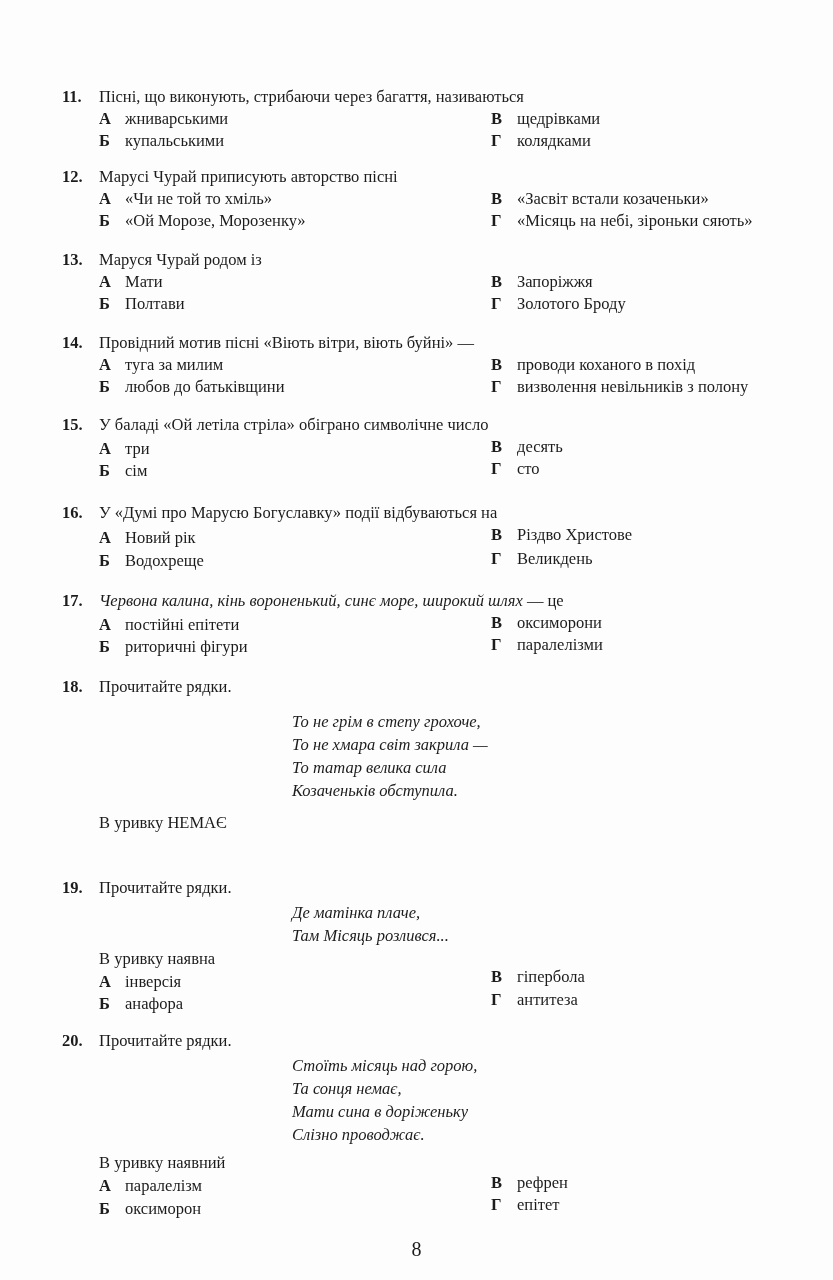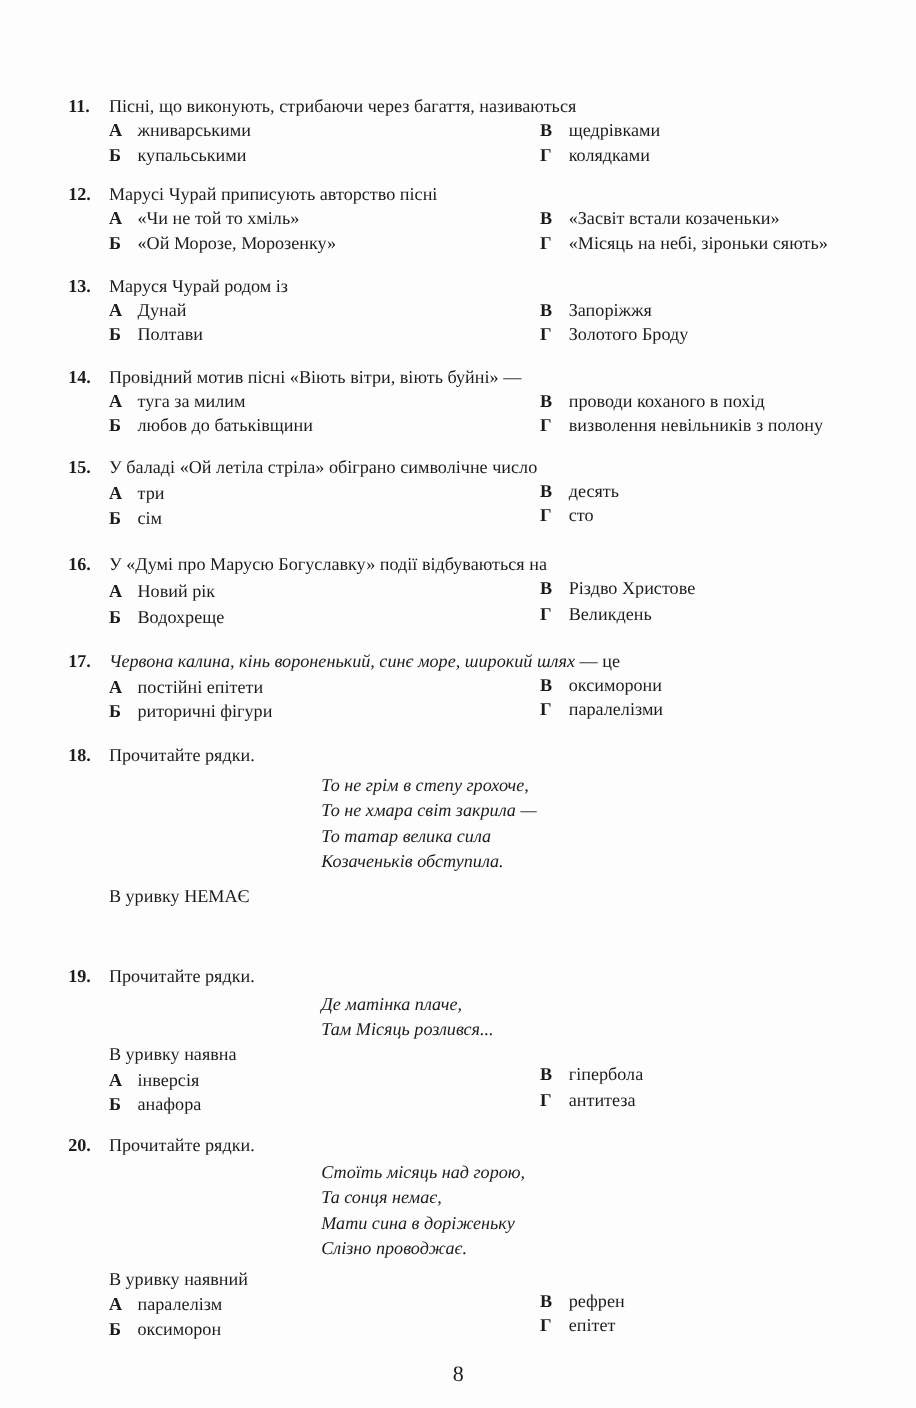--- a/index.html
+++ b/index.html
@@ -56,21 +56,21 @@
       <div class="opt" style="left:392px;top:22px"><span class="letter">Г</span><span>«Місяць на небі, зіроньки сяють»</span></div>
     </div>
   </div>
 
   <div class="q" style="top:249px">
     <div class="stem">
       <span class="num">13.</span>
       <span class="stem-text">Маруся Чурай родом із</span>
     </div>
     <div class="opts" style="height:44px">
-      <div class="opt" style="left:0;top:0"><span class="letter">А</span><span>Дунай</span></div>
+      <div class="opt" style="left:0;top:0"><span class="letter">А</span><span>Мати</span></div>
       <div class="opt" style="left:0;top:22px"><span class="letter">Б</span><span>Полтави</span></div>
       <div class="opt" style="left:392px;top:0"><span class="letter">В</span><span>Запоріжжя</span></div>
       <div class="opt" style="left:392px;top:22px"><span class="letter">Г</span><span>Золотого Броду</span></div>
     </div>
   </div>
 
   <div class="q" style="top:332px">
     <div class="stem">
       <span class="num">14.</span>
       <span class="stem-text">Провідний мотив пісні «Віють вітри, віють буйні» —</span>
@@ -121,21 +121,21 @@
       <div class="opt" style="left:392px;top:0"><span class="letter">В</span><span>оксиморони</span></div>
       <div class="opt" style="left:392px;top:22px"><span class="letter">Г</span><span>паралелізми</span></div>
     </div>
   </div>
 
   <div class="q" style="top:676px">
     <div class="stem">
       <span class="num">18.</span>
       <span class="stem-text">Прочитайте рядки.</span>
     </div>
-    <div class="poem" style="margin-top:4px">
+    <div class="poem" style="margin-top:12px">
       <div>То не грім в степу грохоче,</div>
       <div>То не хмара світ закрила —</div>
       <div>То татар велика сила</div>
       <div>Козаченьків обступила.</div>
     </div>
     <div class="lead" style="margin-top:10px">В  уривку НЕМАЄ</div>
   </div>
 
   <div class="q" style="top:877px">
     <div class="stem">

